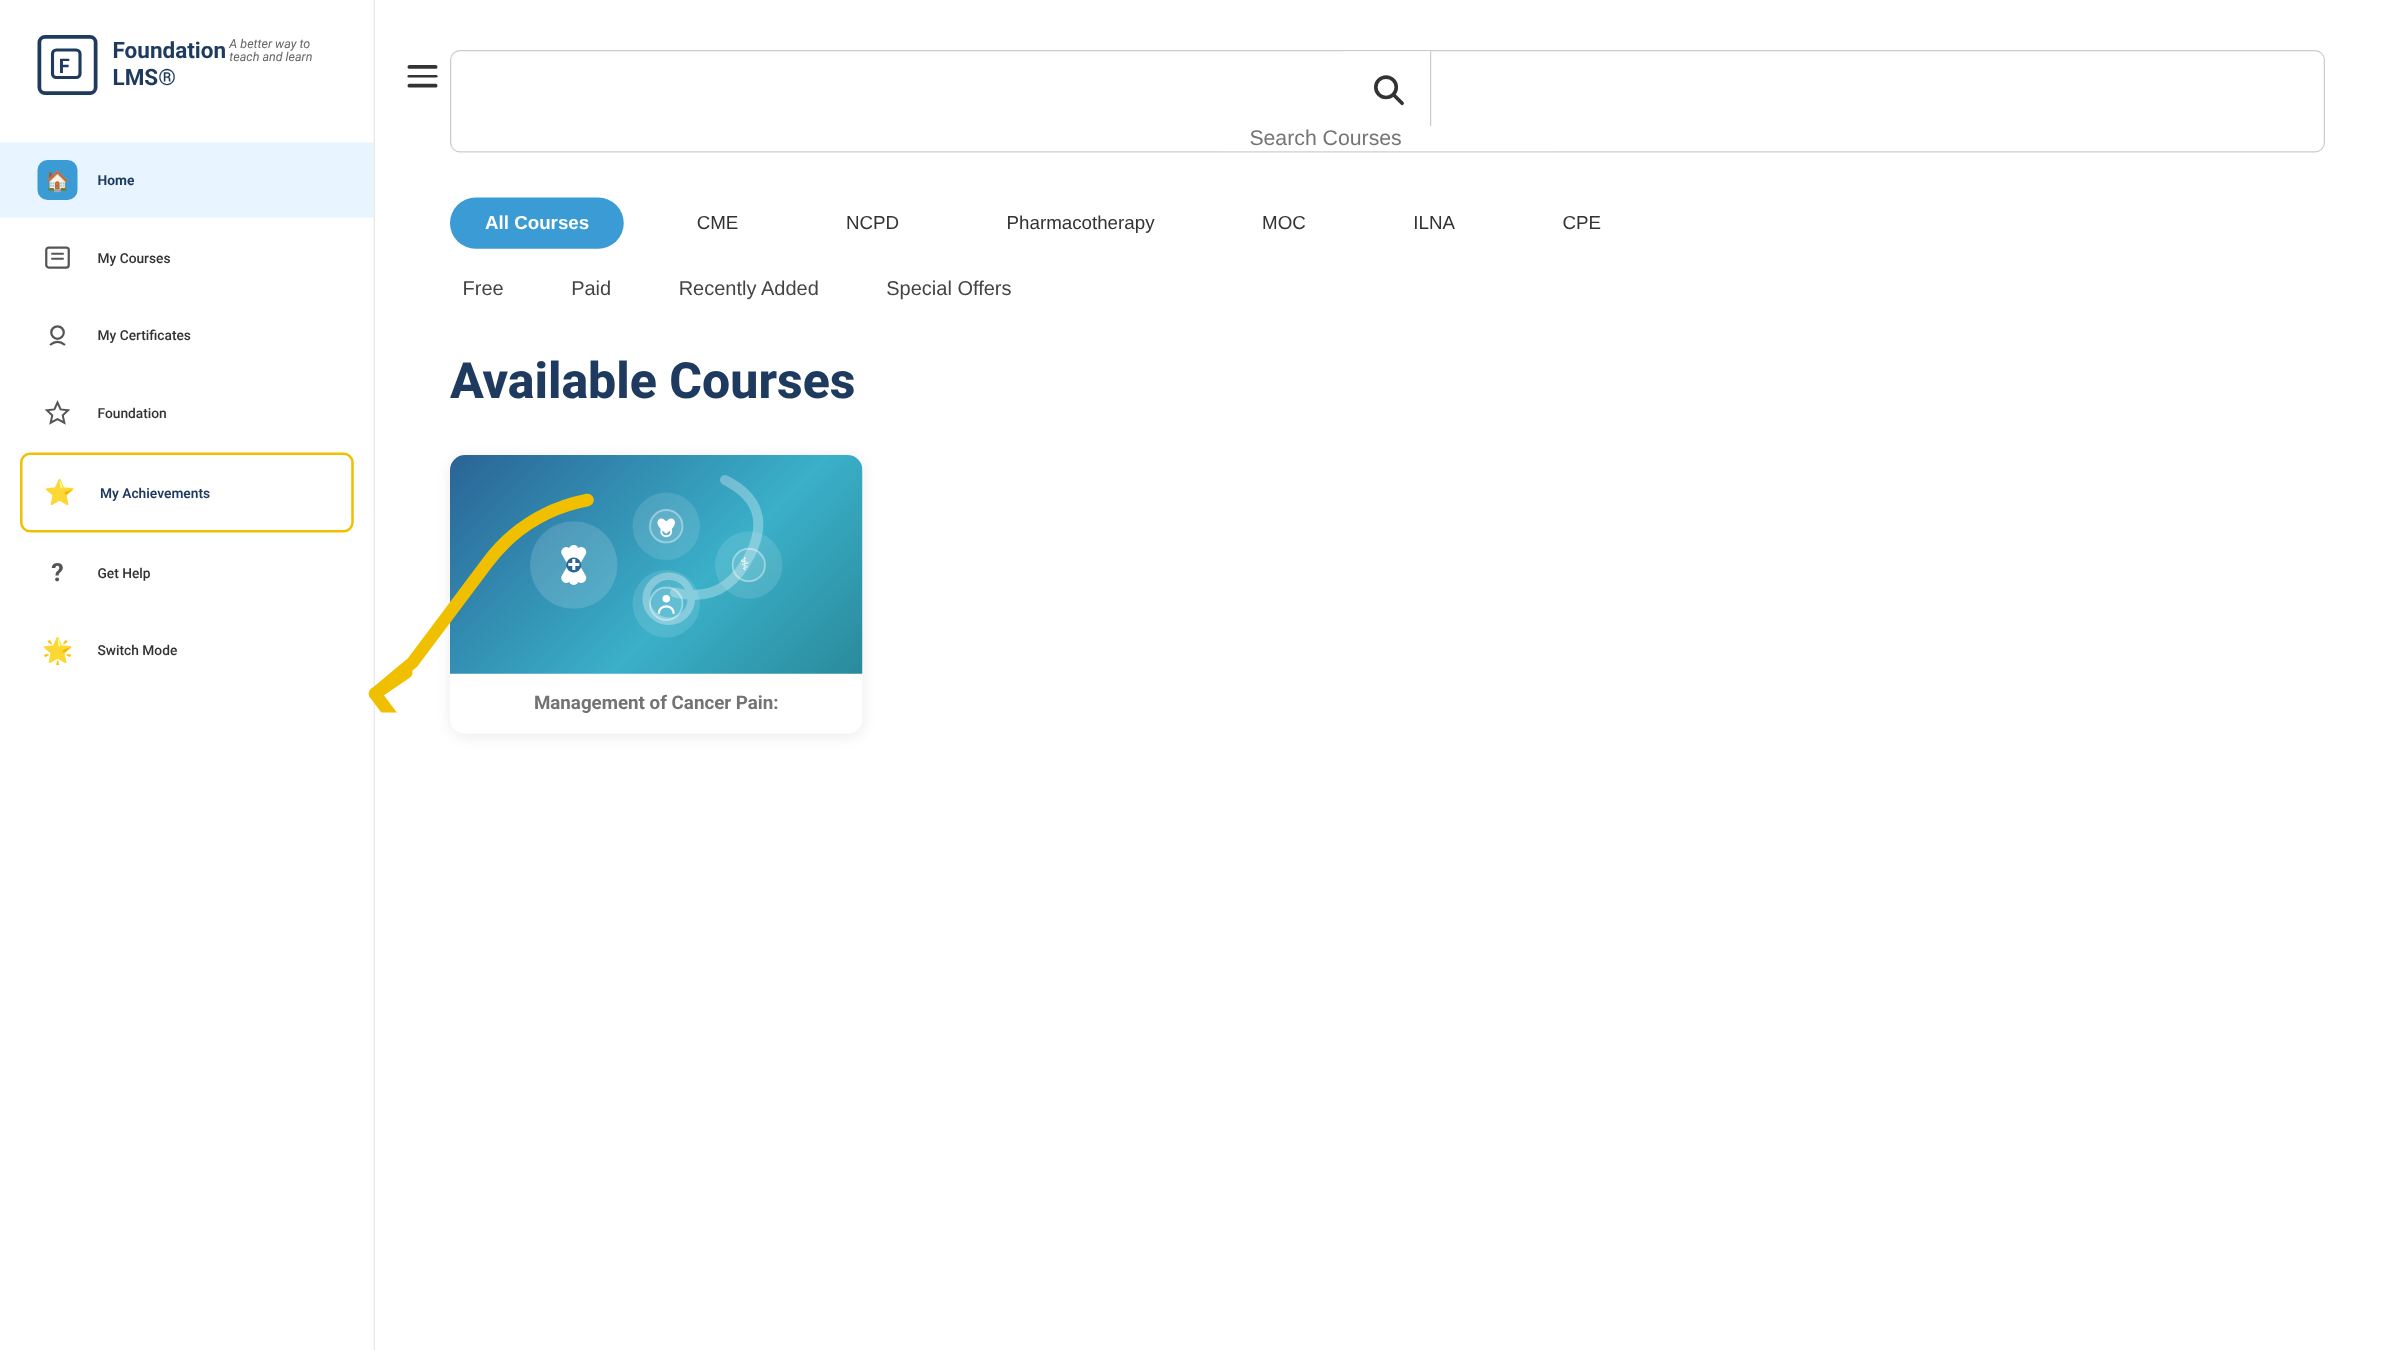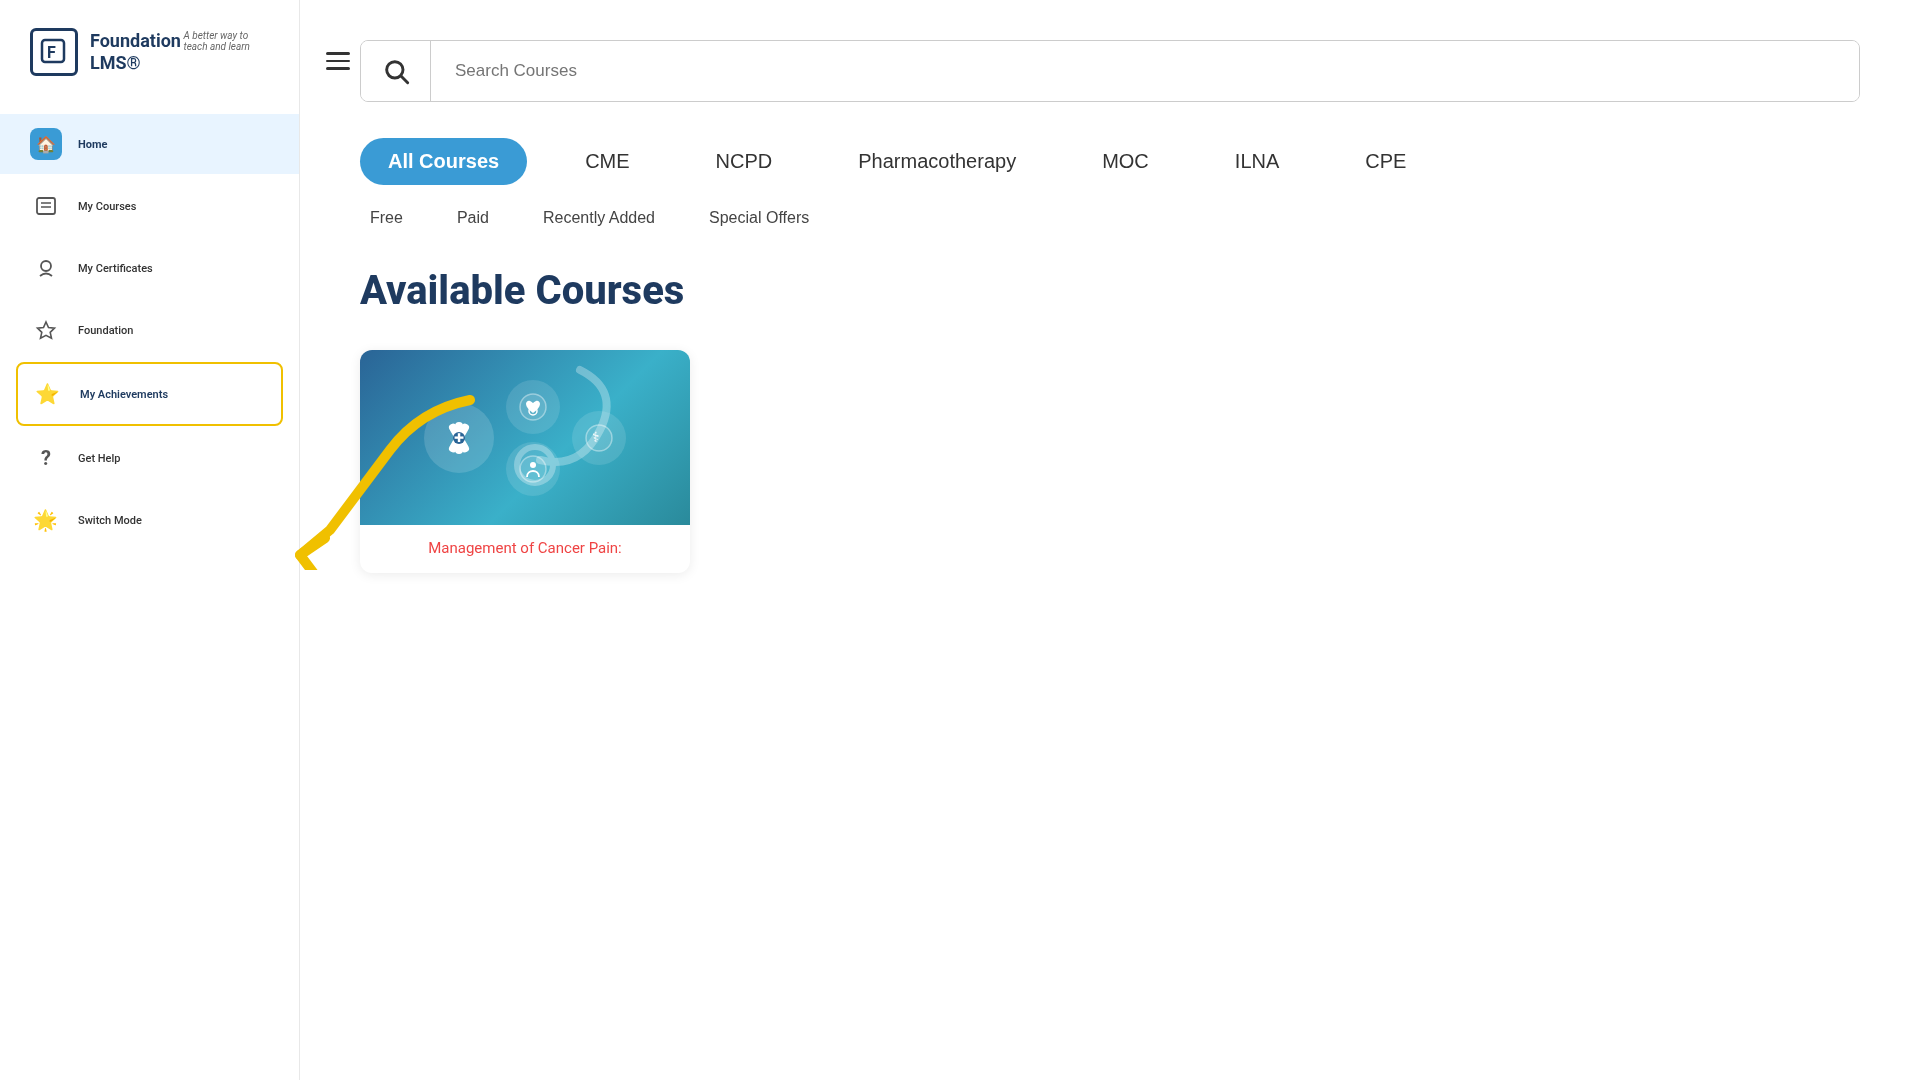--- a/index.html
+++ b/index.html
@@ -160,20 +160,21 @@
     
     .search-bar-container {
       display: flex;
       align-items: center;
       border: 1.5px solid #ccc;
       border-radius: 8px;
       padding: 0;
       margin-bottom: 36px;
       background: #fff;
       overflow: hidden;
+      flex-direction: column;
     }
 
     .search-icon-btn {
       width: 70px;
       height: 60px;
       display: flex;
       align-items: center;
       justify-content: center;
       background: #fff;
       border: none;
@@ -201,21 +202,21 @@
     .filter-tabs {
       display: flex;
       align-items: center;
       gap: 30px;
       margin-bottom: 24px;
     }
 
     .filter-tab {
       padding: 12px 28px;
       border-radius: 30px;
-      font-size: 20px;
+      font-size: 15px;
       font-weight: 500;
       cursor: pointer;
       border: none;
       background: none;
       color: #333;
     }
 
     .filter-tab.active {
       background: #3a9bd5;
       color: #fff;
@@ -307,22 +308,22 @@
       color: #fff;
       font-size: 22px;
     }
 
     .course-card-body {
       padding: 14px 16px 16px;
     }
 
     .course-card-title {
       font-size: 15px;
-      color: #ef4444;
-      font-weight: 400;
+      color: #737373;
+      font-weight: 700;
       text-align: center;
     }
 
     
     .arrow-annotation {
       position: absolute;
       left: 270px;
       top: 390px;
       width: 220px;
       height: 180px;

